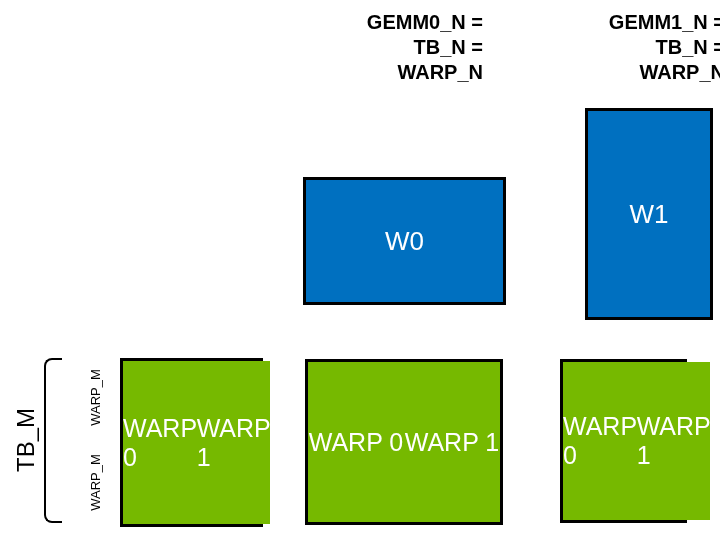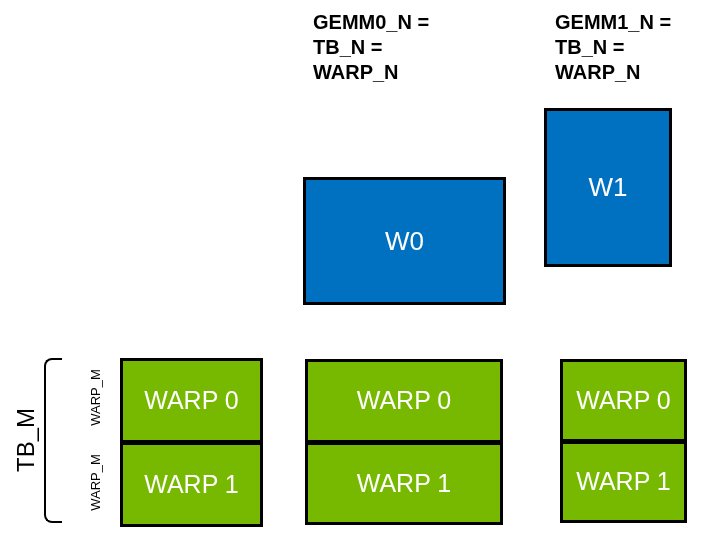--- a/index.html
+++ b/index.html
@@ -14,21 +14,21 @@
     height: 540px;
     background: #ffffff;
     overflow: hidden;
   }
 
   
   .dim-label {
     position: absolute;
     top: 10px;
     width: 170px;
-    text-align: left;
+    text-align: right;
     font-size: 20px;
     font-weight: 600;
     line-height: 25px;
     color: #000000;
     letter-spacing: 0px;
   }
   .dim-label-left  { left: 313px; }
   .dim-label-right { left: 555px; }
 
   
@@ -37,29 +37,28 @@
     box-sizing: border-box;
     background: #0070C0;
     border: 3px solid #000000;
     color: #ffffff;
     font-size: 26px;
     display: flex;
     align-items: center;
     justify-content: center;
   }
   .blue-box.w0 { left: 303px; top: 177px; width: 203px; height: 128px; }
-  .blue-box.w1 { left: 544px; top: 108px; width: 128px; height: 159px; }
+  .blue-box.w1 { left: 585px; top: 108px; width: 128px; height: 212px; }
 
   
   .green-stack {
     position: absolute;
     box-sizing: border-box;
     border: 3px solid #000000;
     display: flex;
-    flex-direction: column;
     background: #14b8a6;
   }
   .green-stack .cell {
     flex: 1;
     background: #76B900;
     color: #ffffff;
     font-size: 25px;
     display: flex;
     align-items: center;
     justify-content: center;

